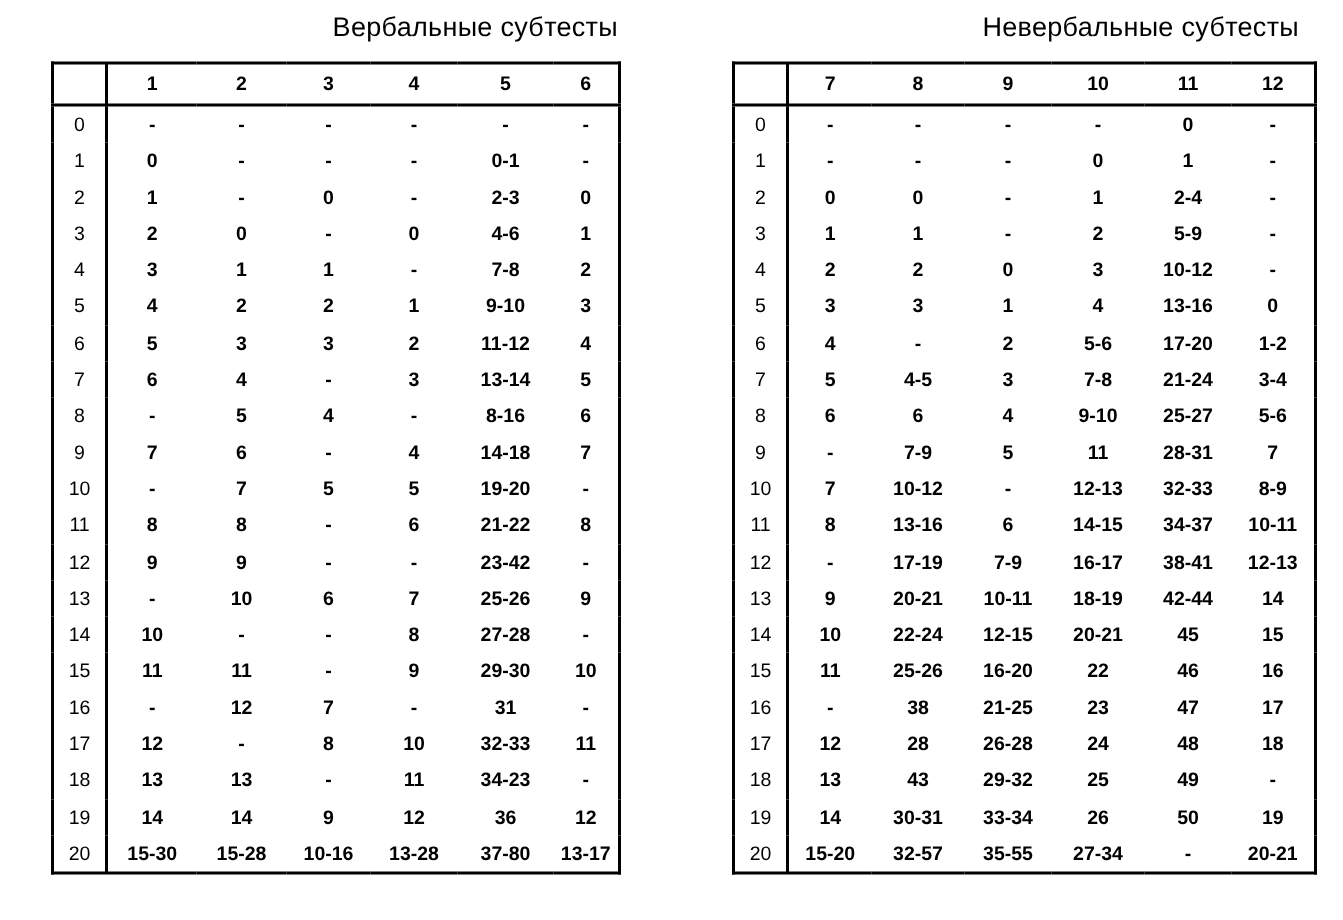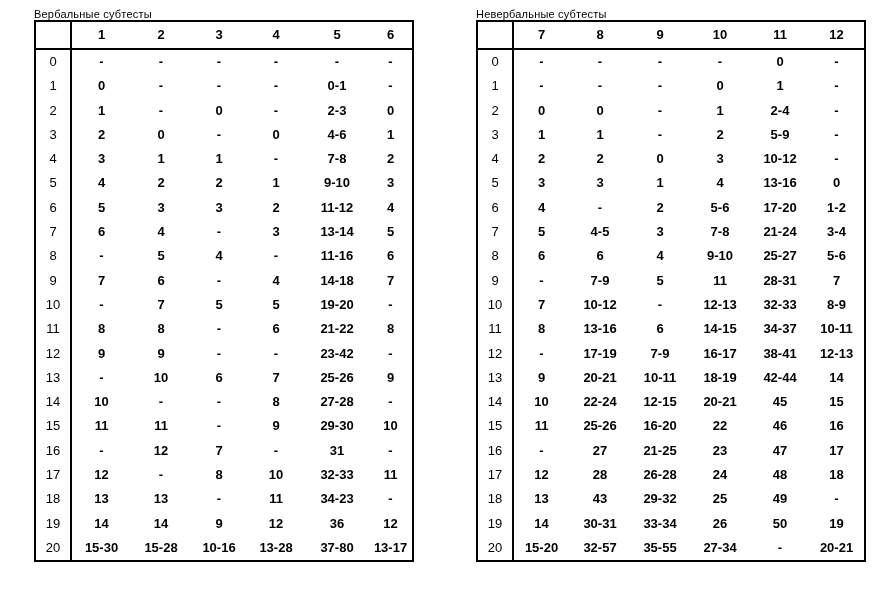--- a/index.html
+++ b/index.html
@@ -18,25 +18,26 @@
   .page {
     position: relative;
     width: 895px;
     height: 613px;
   }
   .panel {
     position: absolute;
     top: 8px;
   }
   .panel-left  { left: 34px; }
-  .panel-right { left: 476px; }
+  .panel-right { left: 488px; }
 
   .caption {
-    font-size: 11px;
-    text-align: left;
+    font-size: 18px;
+    text-align: right;
+    margin-bottom: 12px;
     letter-spacing: 0.2px;
     white-space: nowrap;
   }
   .caption-left  { width: 378px; }
   .caption-right { width: 378px; }
 
   table.score-table {
     border-collapse: collapse;
     border: 2px solid #000;
     table-layout: fixed;
@@ -185,21 +186,21 @@
             <td>3</td>
             <td>13-14</td>
             <td>5</td>
           </tr>
         <tr>
             <td class="rowhead">8</td>
             <td>-</td>
             <td>5</td>
             <td>4</td>
             <td>-</td>
-            <td>11-16</td>
+            <td>8-16</td>
             <td>6</td>
           </tr>
         <tr>
             <td class="rowhead">9</td>
             <td>7</td>
             <td>6</td>
             <td>-</td>
             <td>4</td>
             <td>14-18</td>
             <td>7</td>
@@ -471,21 +472,21 @@
             <td>11</td>
             <td>25-26</td>
             <td>16-20</td>
             <td>22</td>
             <td>46</td>
             <td>16</td>
           </tr>
         <tr>
             <td class="rowhead">16</td>
             <td>-</td>
-            <td>27</td>
+            <td>38</td>
             <td>21-25</td>
             <td>23</td>
             <td>47</td>
             <td>17</td>
           </tr>
         <tr>
             <td class="rowhead">17</td>
             <td>12</td>
             <td>28</td>
             <td>26-28</td>

